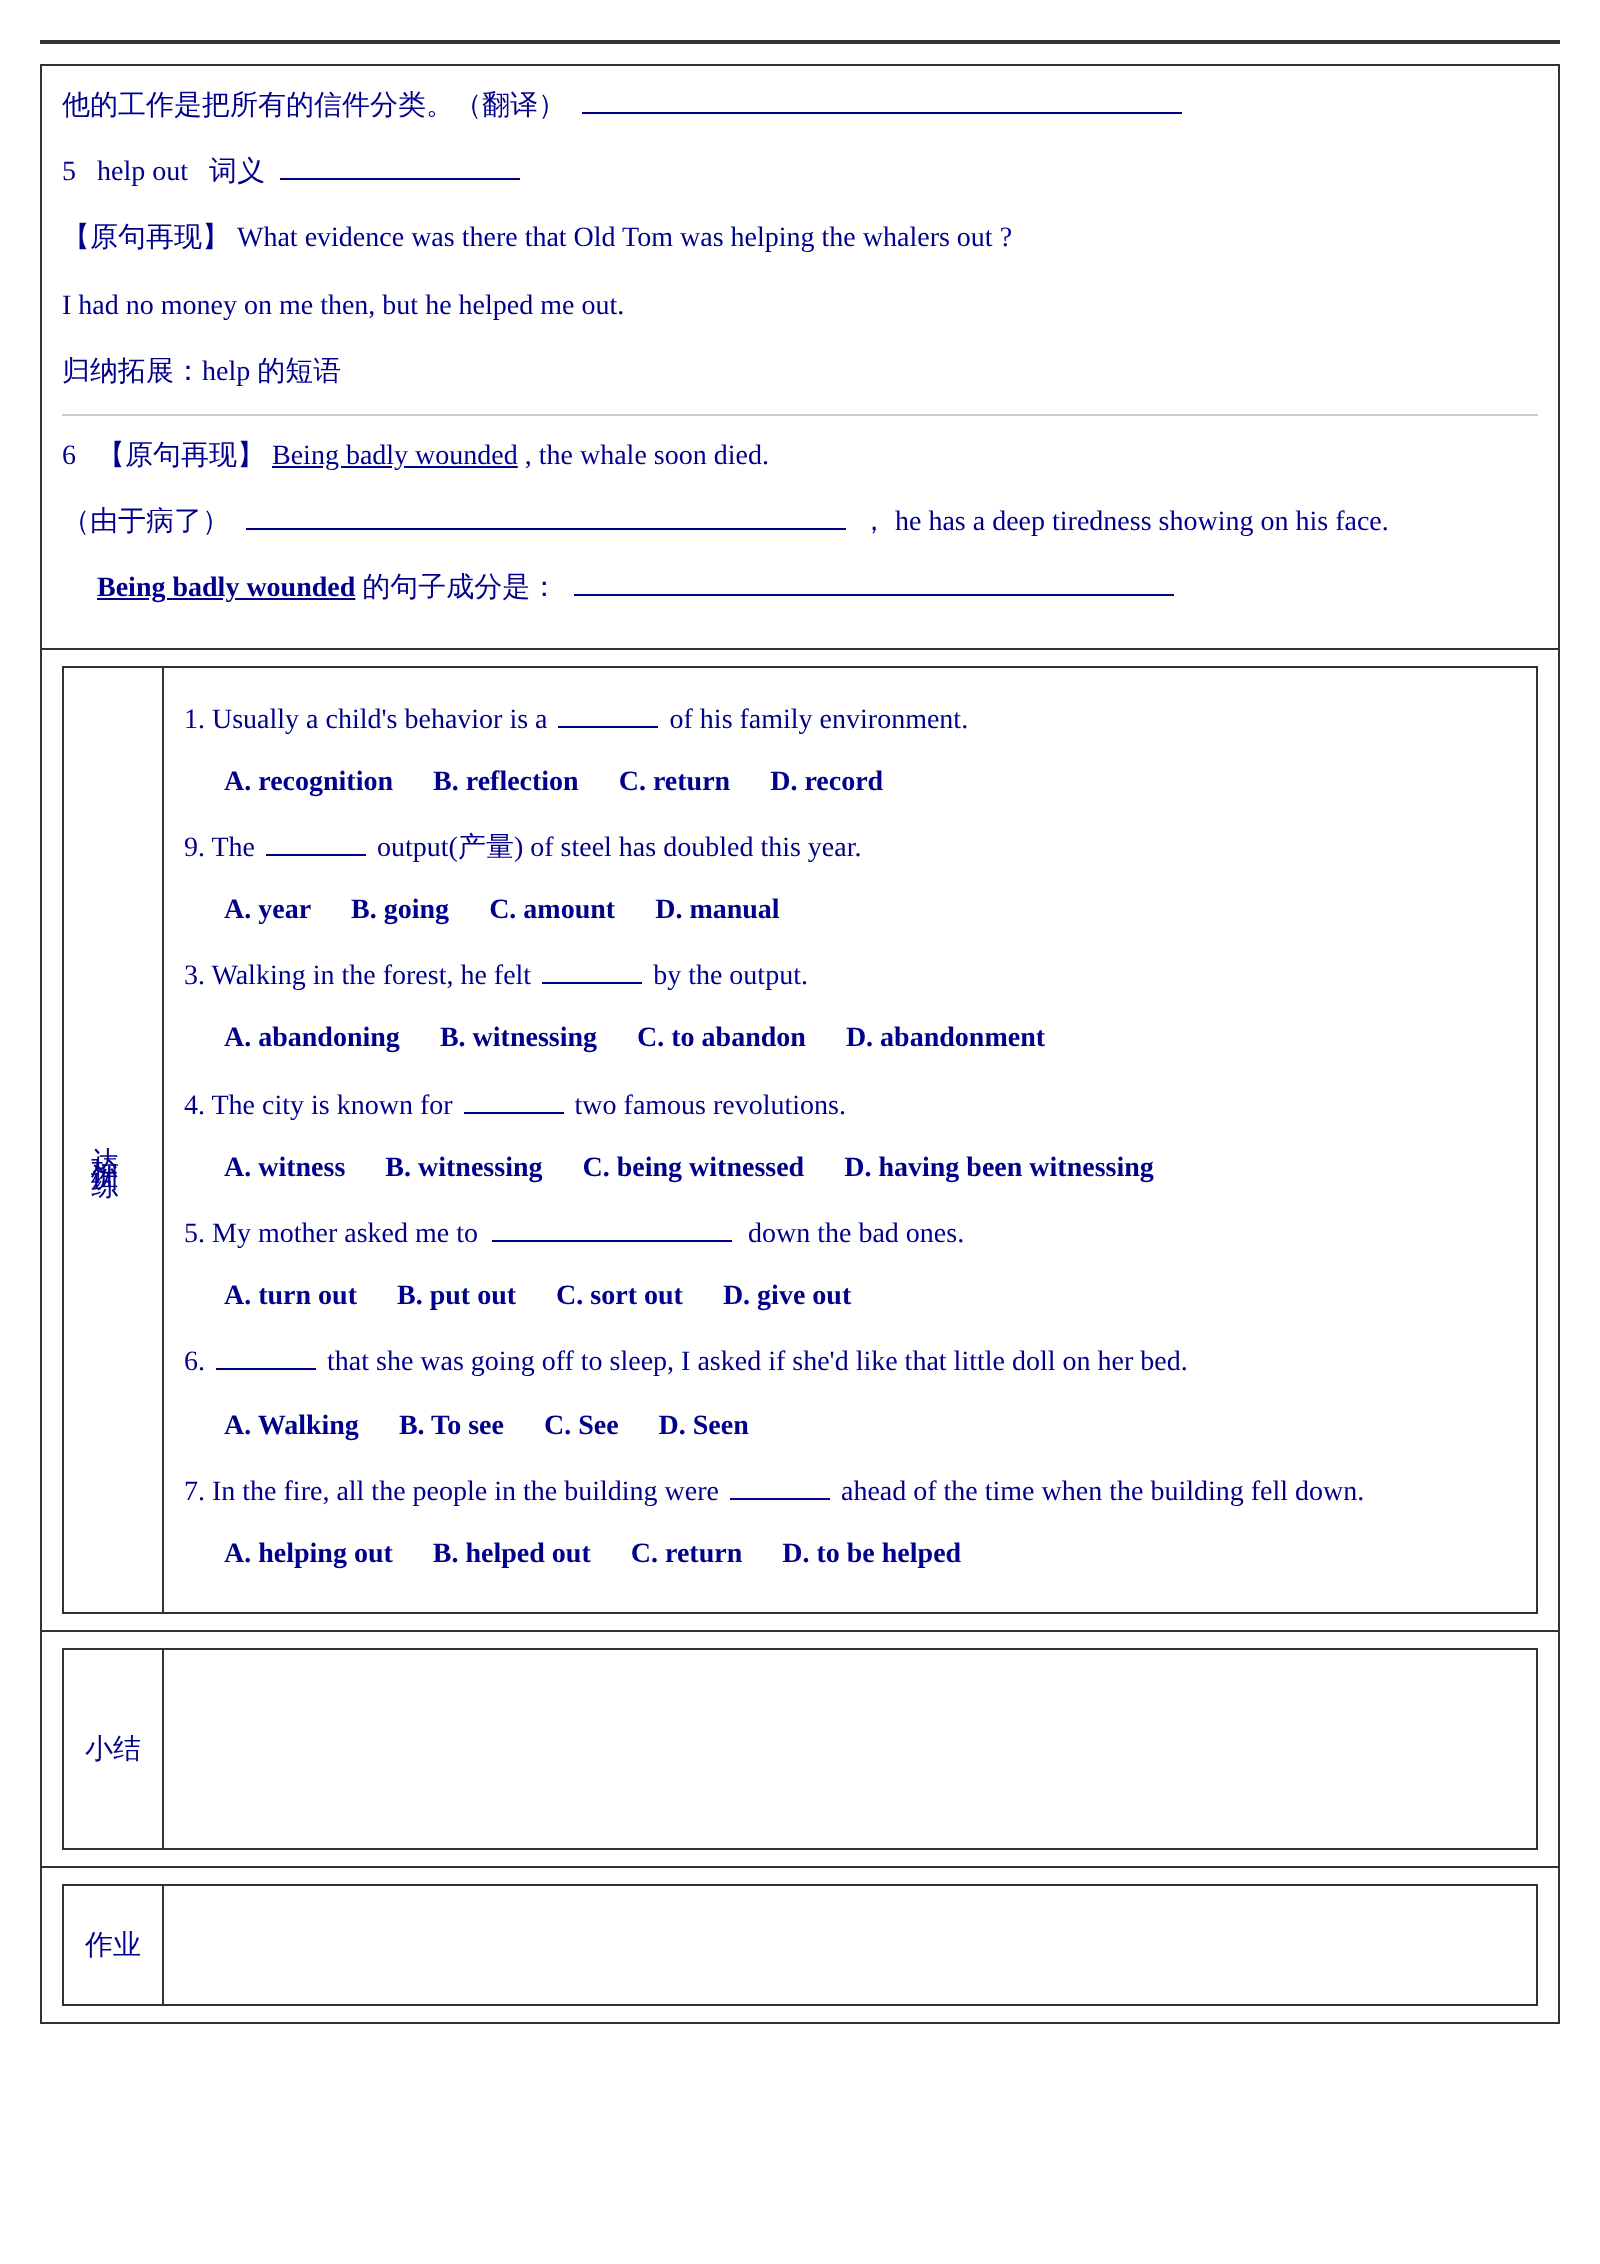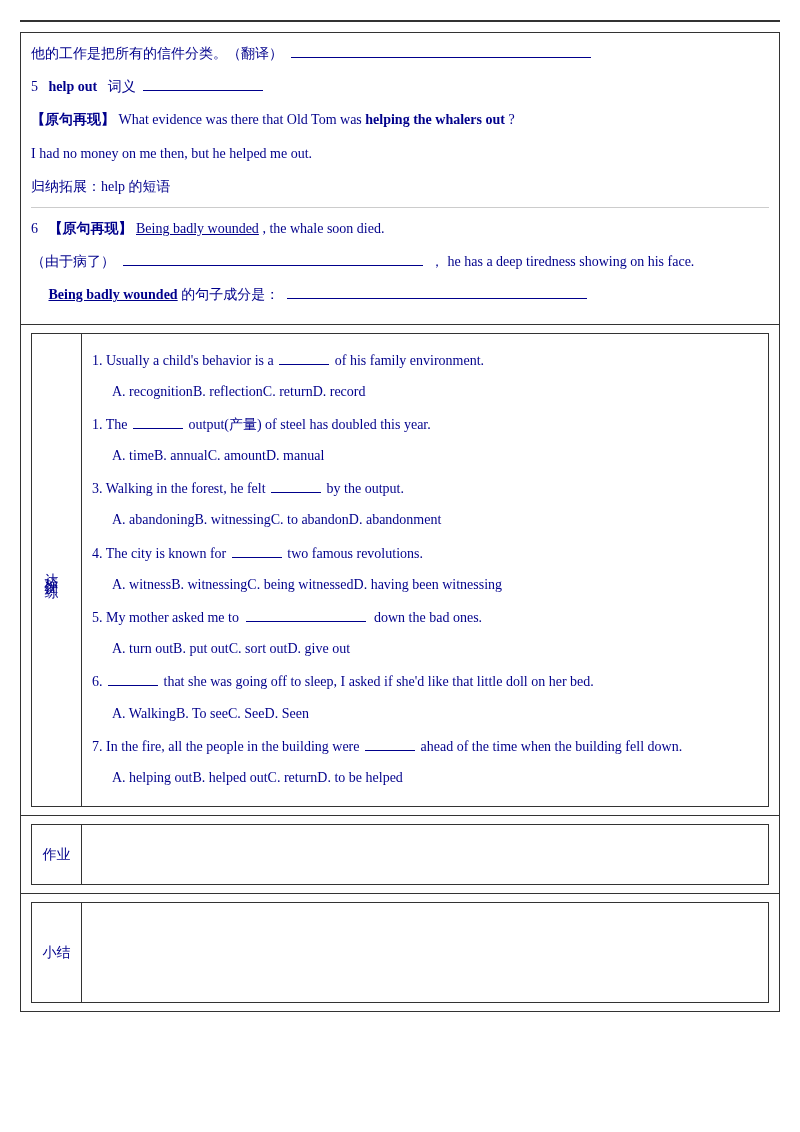--- a/index.html
+++ b/index.html
@@ -35,21 +35,21 @@
       writing-mode: vertical-lr;
       letter-spacing: 4px;
       white-space: nowrap;
       color: #00008B;
     }
     .content-cell {
       line-height: 1.8;
       margin-top: 28px;
     }
     .bold-text {
-      font-weight: bold;
+      font-weight: normal;
     }
     .underline-text {
       text-decoration: underline;
     }
     .blank-medium {
       display: inline-block;
       border-bottom: 1px solid #00008B;
       min-width: 120px;
       margin: 0 4px;
     }
@@ -72,21 +72,23 @@
     }
     .section-block {
       margin-bottom: 8px;
     }
     .q-row {
       margin: 6px 0;
     }
     .options-row {
       margin: 4px 0 8px 20px;
       display: flex;
+      gap: 20px;
       flex-wrap: wrap;
+      font-weight: bold;
     }
     .option-item {
       white-space: nowrap;
     }
     .highlight-bold {
       font-weight: bold;
       text-decoration: underline;
     }
     .work-cell {
       height: 60px;
@@ -175,27 +177,27 @@
                 <span>of his family environment.</span>
               </div>
               <div class="options-row">
                 <span class="option-item">A. recognition</span>
                 <span class="option-item">B. reflection</span>
                 <span class="option-item">C. return</span>
                 <span class="option-item">D. record</span>
               </div>
 
               <div class="q-row">
-                <span>1. The</span>
+                <span>9. The</span>
                 <span class="blank-fill"></span>
                 <span>output(产量) of steel has doubled this year.</span>
               </div>
               <div class="options-row">
-                <span class="option-item">A. time</span>
-                <span class="option-item">B. annual</span>
+                <span class="option-item">A. year</span>
+                <span class="option-item">B. going</span>
                 <span class="option-item">C. amount</span>
                 <span class="option-item">D. manual</span>
               </div>
 
               <div class="q-row">
                 <span>3. Walking in the forest, he felt</span>
                 <span class="blank-fill"></span>
                 <span>by the output.</span>
               </div>
               <div class="options-row">
@@ -247,20 +249,35 @@
                 <span>ahead of the time when the building fell down.</span>
               </div>
               <div class="options-row">
                 <span class="option-item">A. helping out</span>
                 <span class="option-item">B. helped out</span>
                 <span class="option-item">C. return</span>
                 <span class="option-item">D. to be helped</span>
               </div>
 
             </td>
+          </tr>
+        </tbody>
+            </table>
+      </td>
+    </tr>
+
+    <tr>
+      <td>
+        <table style="width:100%; border-collapse:collapse;">
+          <tbody>
+                <tr>
+            <td class="label-cell" style="writing-mode:horizontal-tb; letter-spacing:0; width:50px; text-align:center; vertical-align:middle;">
+              <span>小结</span>
+            </td>
+            <td class="summary-cell"></td>
           </tr>
         </tbody>
             </table>
       </td>
     </tr>
 
     <tr>
       <td>
         <table style="width:100%; border-collapse:collapse;">
           <tbody>
@@ -268,30 +285,15 @@
             <td class="label-cell" style="writing-mode:horizontal-tb; letter-spacing:0; width:50px; text-align:center; vertical-align:middle;">
               <span>作业</span>
             </td>
             <td class="work-cell"></td>
           </tr>
         </tbody>
             </table>
       </td>
     </tr>
 
-    <tr>
-      <td>
-        <table style="width:100%; border-collapse:collapse;">
-          <tbody>
-                <tr>
-            <td class="label-cell" style="writing-mode:horizontal-tb; letter-spacing:0; width:50px; text-align:center; vertical-align:middle;">
-              <span>小结</span>
-            </td>
-            <td class="summary-cell"></td>
-          </tr>
-        </tbody>
-            </table>
-      </td>
-    </tr>
-
   </tbody>
     </table>
 </div>
 
 </body></html>

